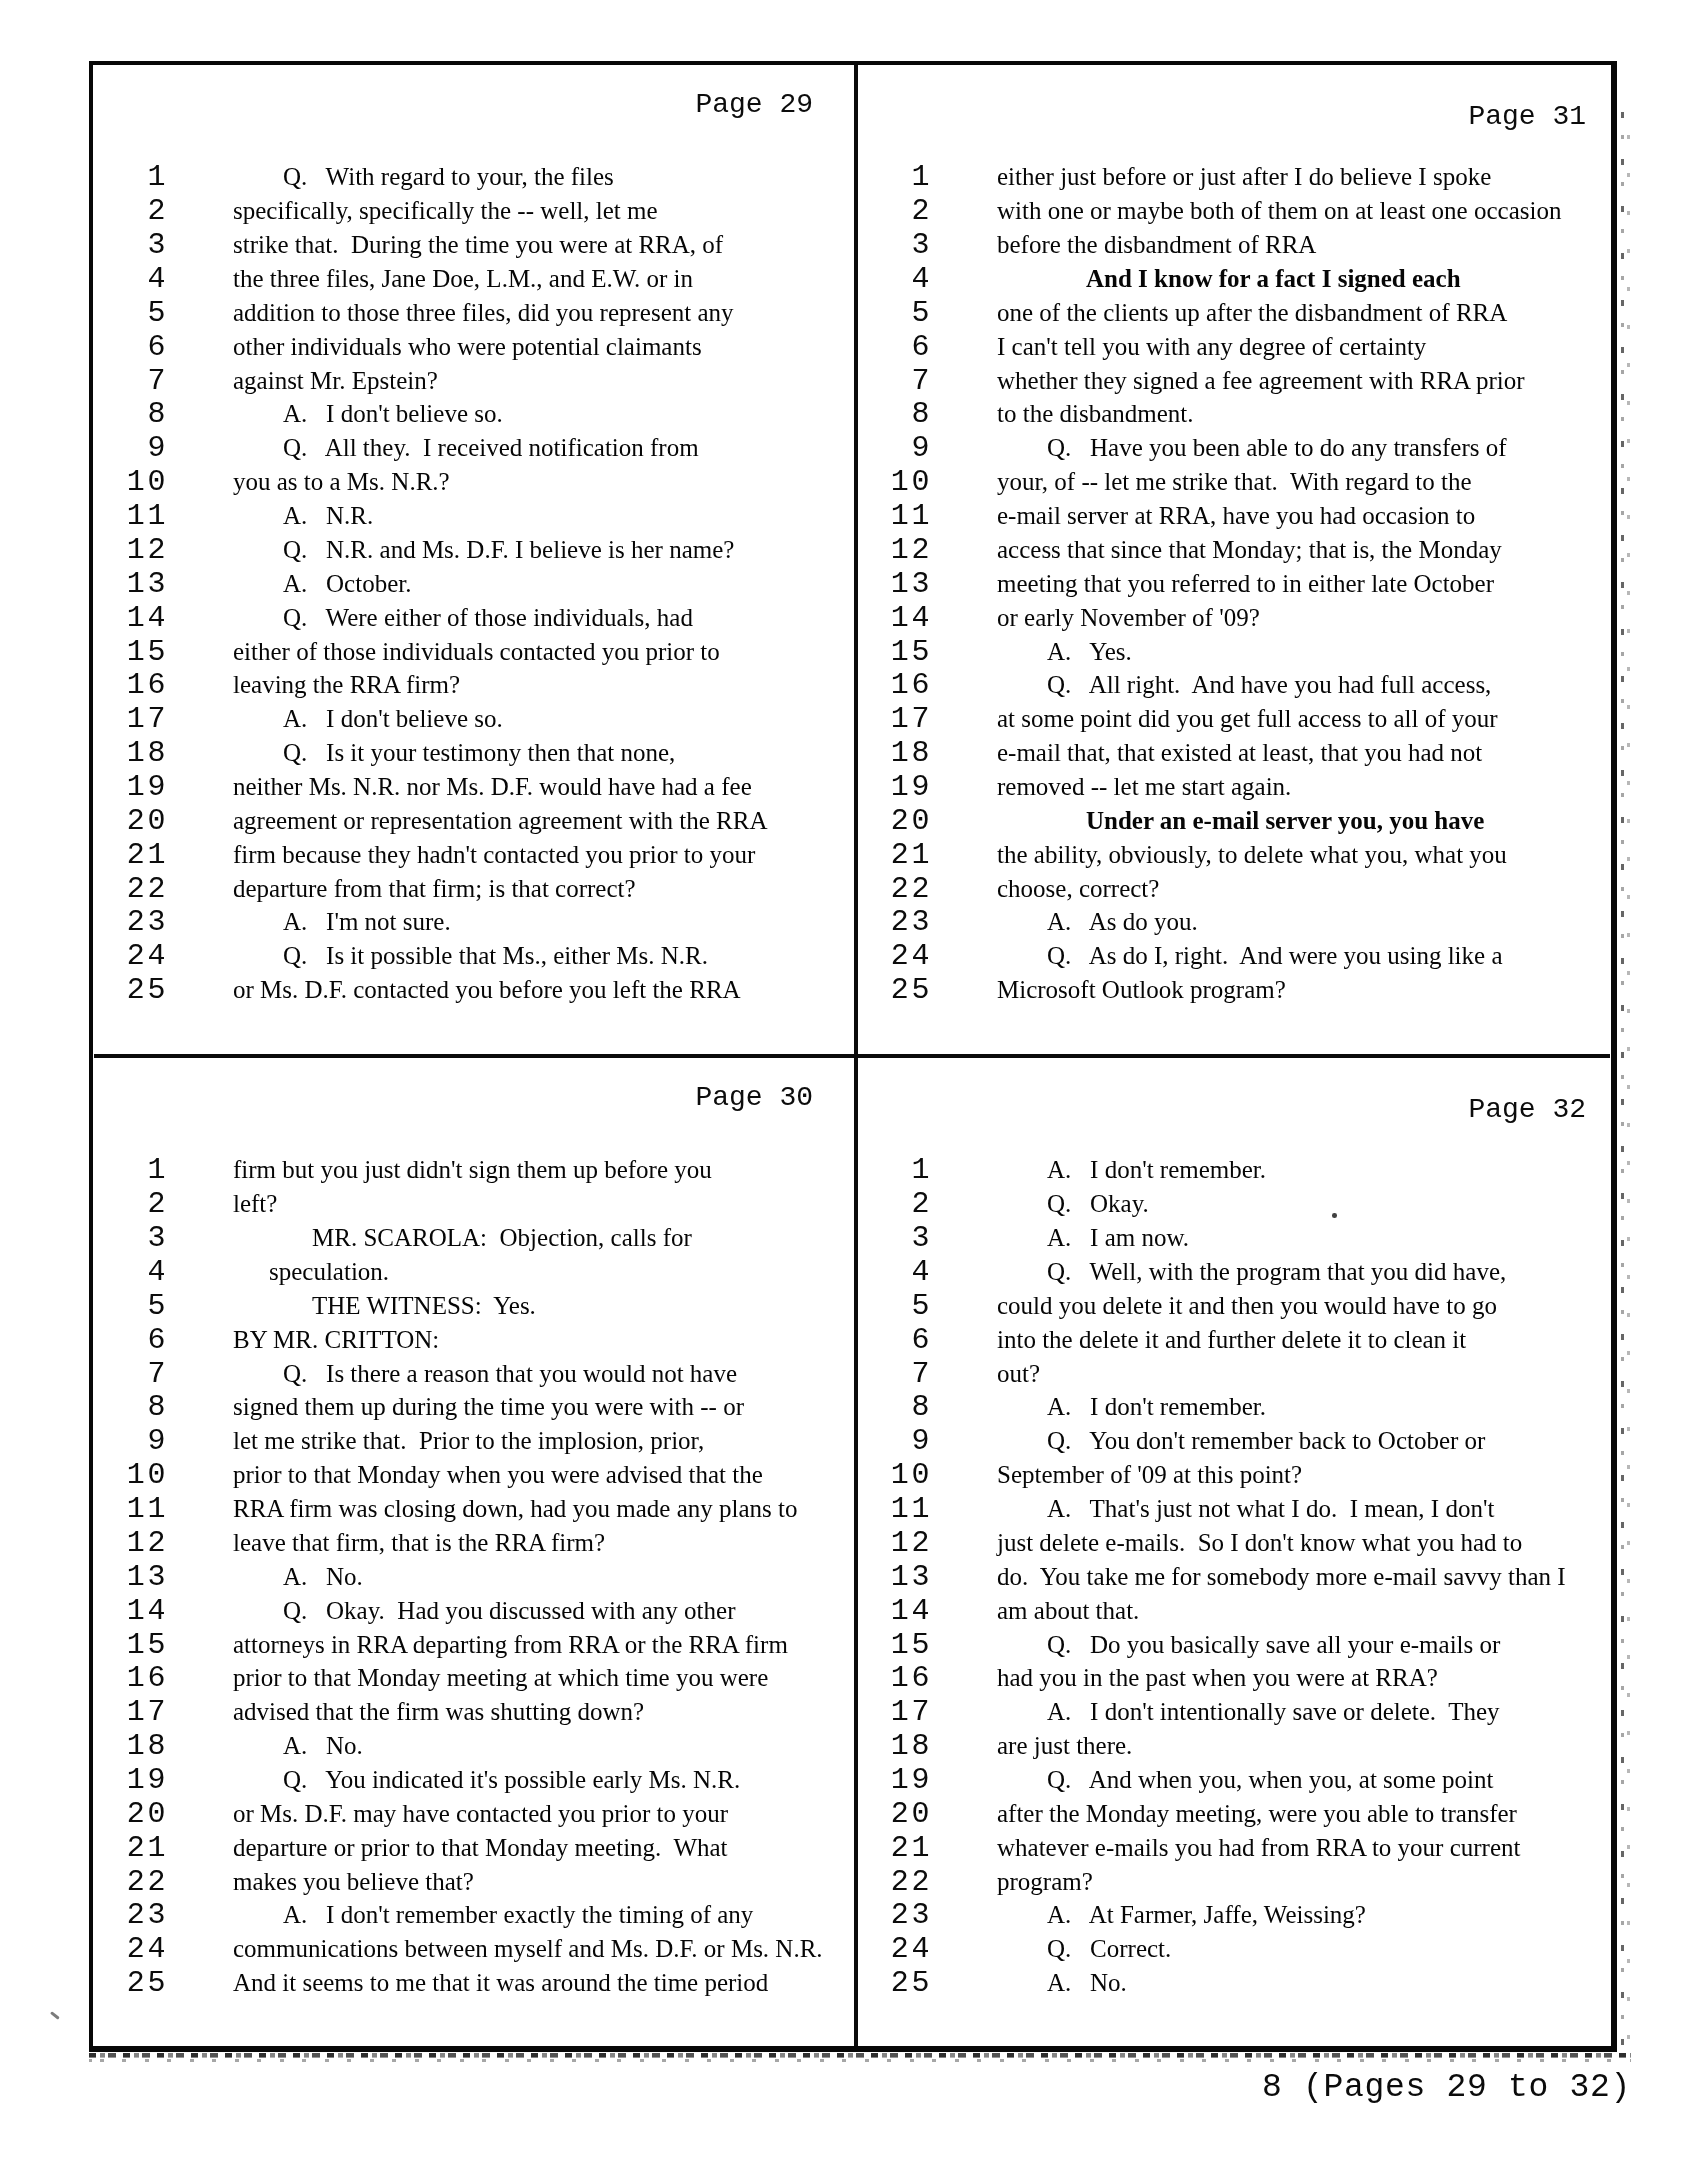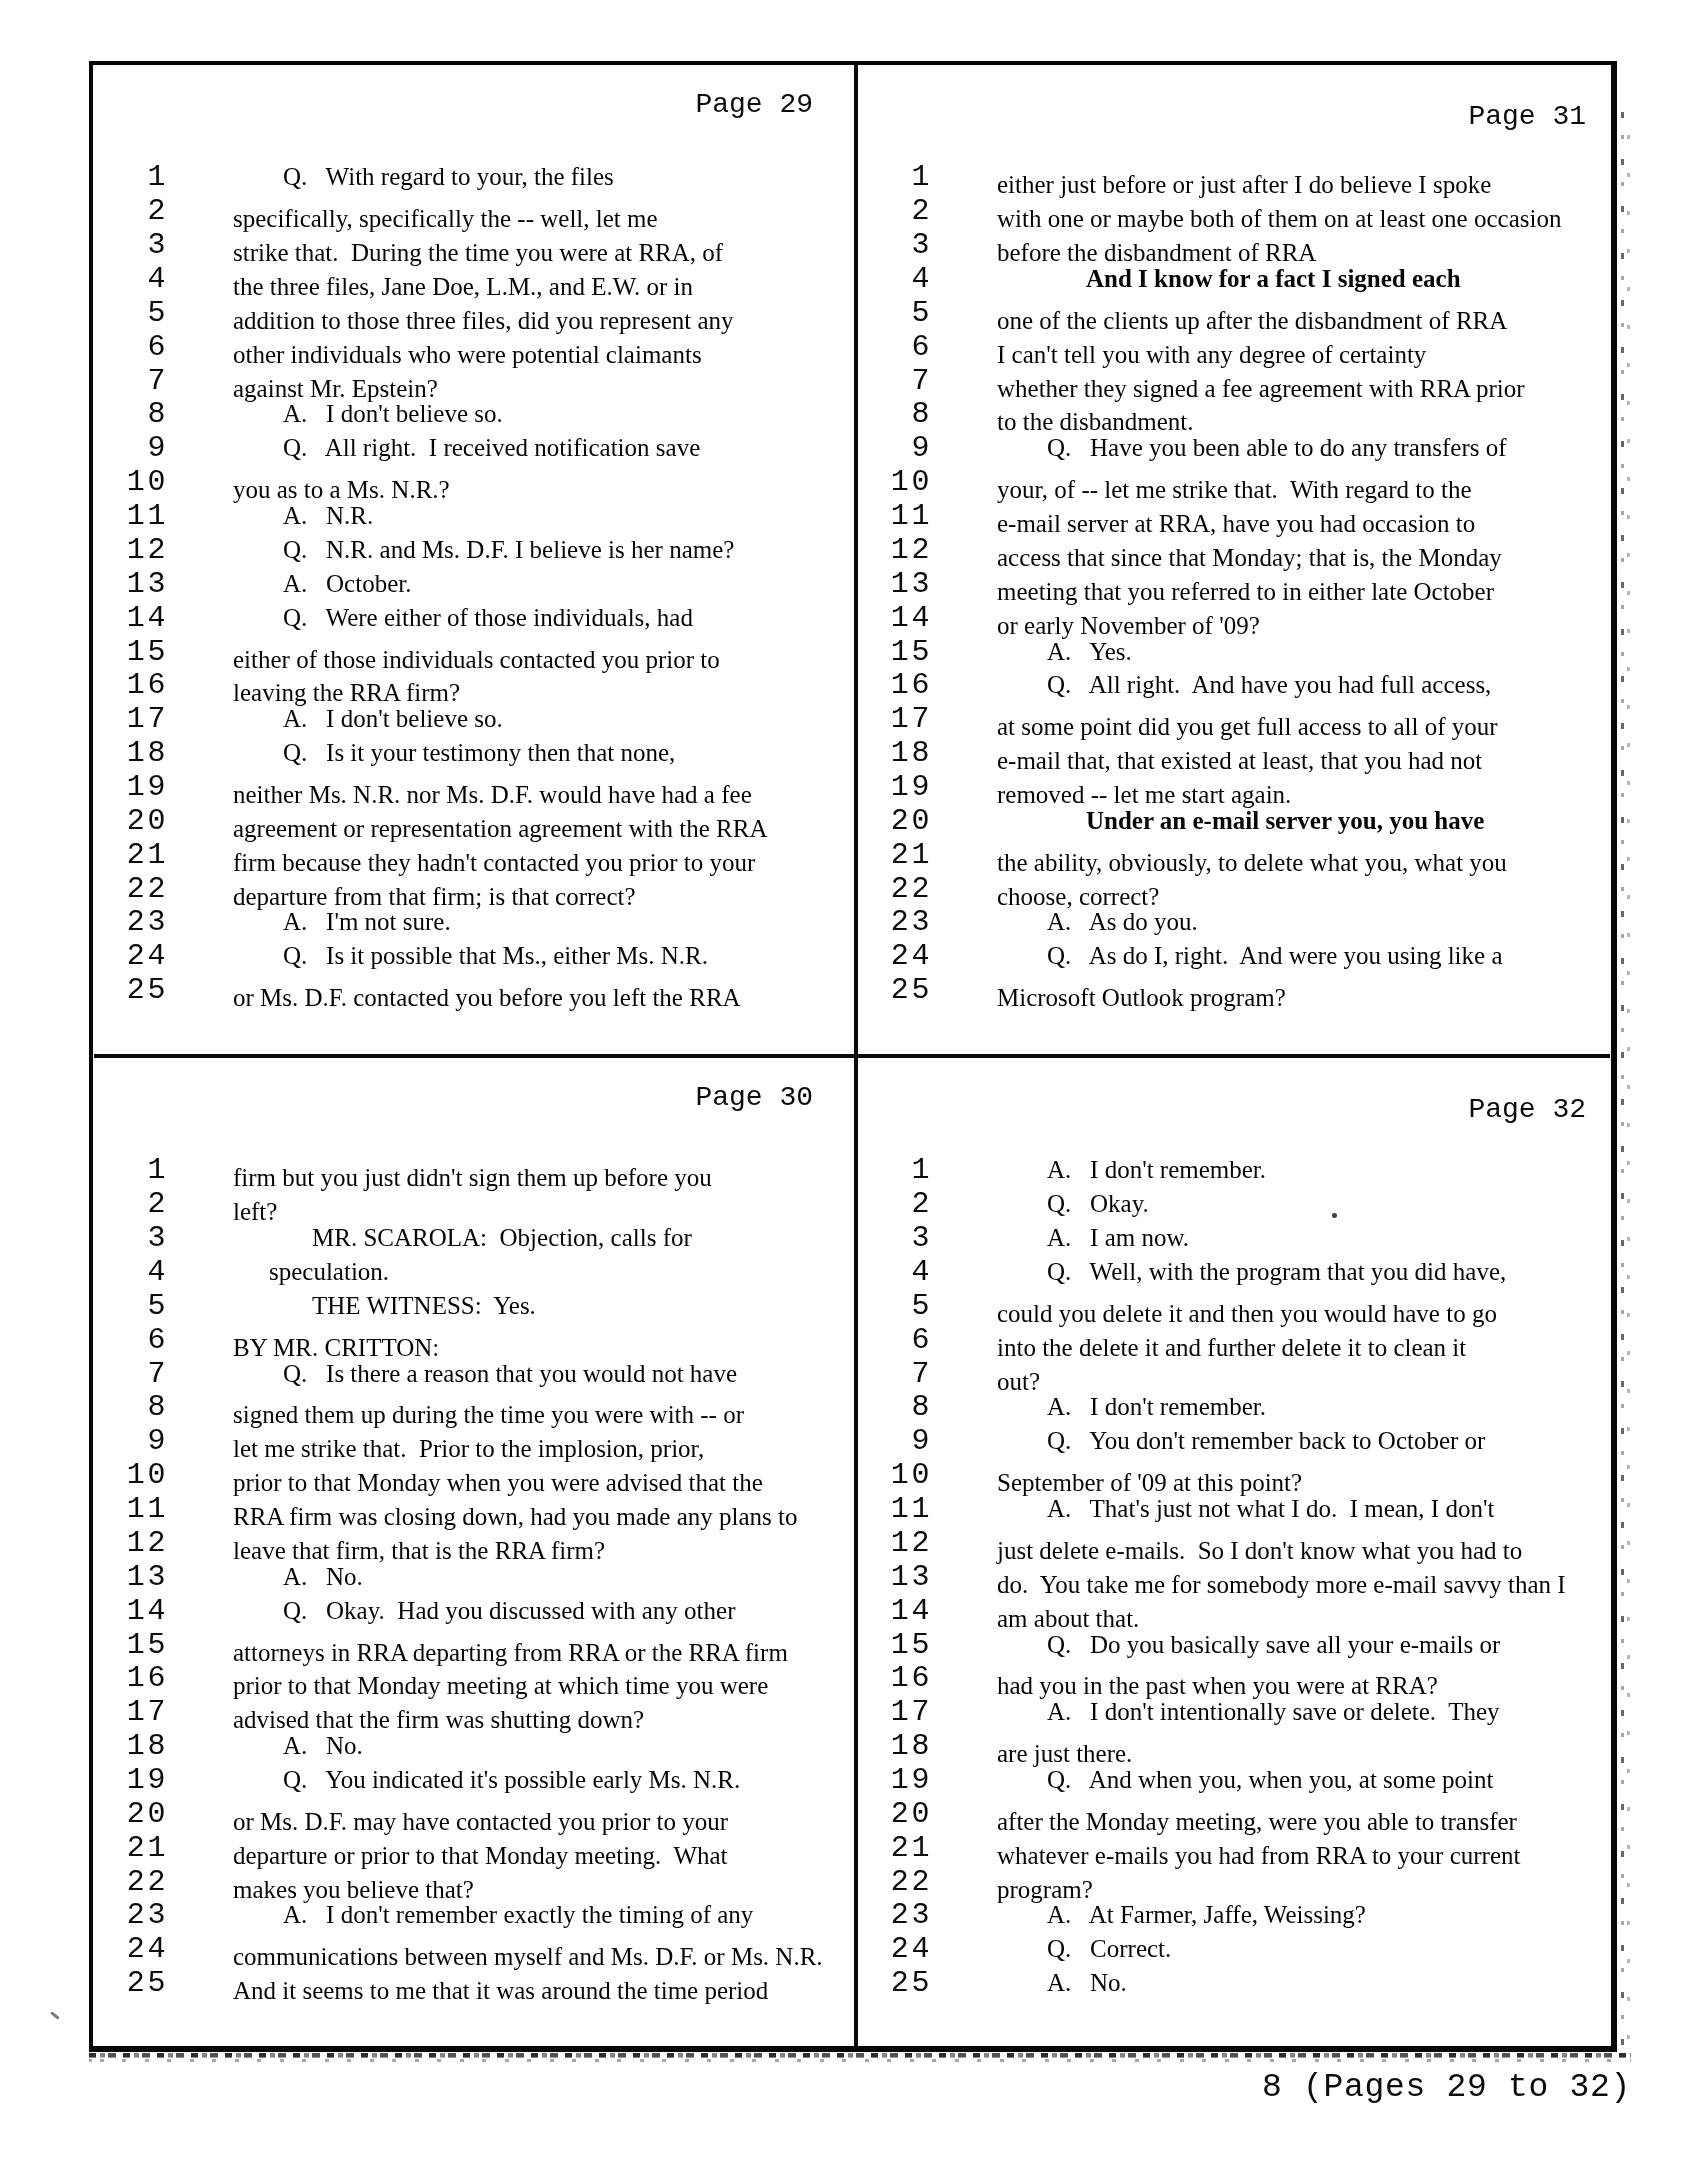--- a/index.html
+++ b/index.html
@@ -17,21 +17,21 @@
   .pghead{position:absolute;top:24px;font-family:"Liberation Mono", monospace;
           font-size:28px;color:#0c0c0c;white-space:pre;}
   .quad.qleft  .pghead{right:41px;}
   .quad.qright .pghead{right:24px;margin-top:12px;}
 
   .line{position:absolute;left:0;right:0;height:34px;line-height:34px;white-space:pre;}
   .num{position:absolute;left:0;top:0;width:74px;text-align:right;
        font-family:"Liberation Mono", monospace;font-size:30px;letter-spacing:2.6px;
        color:#0c0c0c;}
   .txt{display:block;font-size:25px;color:#060606;white-space:pre;}
-  .i0{margin-left:139px;margin-top:8px;}  
+  .i0{margin-left:139px;}  
   .i1{margin-left:189px;}  
   .i2{margin-left:218px;}  
   .i3{margin-left:228px;font-weight:bold;}  
   .i4{margin-left:175px;}  
 
   .footer{position:absolute;right:56px;top:2069px;font-family:"Liberation Mono", monospace;
           font-size:33px;letter-spacing:0.7px;color:#0b0b0b;white-space:pre;}
 
   
   .noise-bottom{position:absolute;left:89px;top:2053px;width:1542px;height:10.6px;
@@ -68,21 +68,21 @@
     <div class="pghead">Page 29</div>
     <div class="lines">
         <div class="line" style="top: 95px;"><span class="num">1</span><span class="txt i1">Q.   With regard to your, the files</span></div>
         <div class="line" style="top: 129px;"><span class="num">2</span><span class="txt i0">specifically, specifically the -- well, let me</span></div>
         <div class="line" style="top: 163px;"><span class="num">3</span><span class="txt i0">strike that.  During the time you were at RRA, of</span></div>
         <div class="line" style="top: 197px;"><span class="num">4</span><span class="txt i0">the three files, Jane Doe, L.M., and E.W. or in</span></div>
         <div class="line" style="top: 231px;"><span class="num">5</span><span class="txt i0">addition to those three files, did you represent any</span></div>
         <div class="line" style="top: 265px;"><span class="num">6</span><span class="txt i0">other individuals who were potential claimants</span></div>
         <div class="line" style="top: 299px;"><span class="num">7</span><span class="txt i0">against Mr. Epstein?</span></div>
         <div class="line" style="top: 332px;"><span class="num">8</span><span class="txt i1">A.   I don't believe so.</span></div>
-        <div class="line" style="top: 366px;"><span class="num">9</span><span class="txt i1">Q.   All right.  I received notification save</span></div>
+        <div class="line" style="top: 366px;"><span class="num">9</span><span class="txt i1">Q.   All they.  I received notification from</span></div>
         <div class="line" style="top: 400px;"><span class="num">10</span><span class="txt i0">you as to a Ms. N.R.?</span></div>
         <div class="line" style="top: 434px;"><span class="num">11</span><span class="txt i1">A.   N.R.</span></div>
         <div class="line" style="top: 468px;"><span class="num">12</span><span class="txt i1">Q.   N.R. and Ms. D.F. I believe is her name?</span></div>
         <div class="line" style="top: 502px;"><span class="num">13</span><span class="txt i1">A.   October.</span></div>
         <div class="line" style="top: 536px;"><span class="num">14</span><span class="txt i1">Q.   Were either of those individuals, had</span></div>
         <div class="line" style="top: 570px;"><span class="num">15</span><span class="txt i0">either of those individuals contacted you prior to</span></div>
         <div class="line" style="top: 603px;"><span class="num">16</span><span class="txt i0">leaving the RRA firm?</span></div>
         <div class="line" style="top: 637px;"><span class="num">17</span><span class="txt i1">A.   I don't believe so.</span></div>
         <div class="line" style="top: 671px;"><span class="num">18</span><span class="txt i1">Q.   Is it your testimony then that none,</span></div>
         <div class="line" style="top: 705px;"><span class="num">19</span><span class="txt i0">neither Ms. N.R. nor Ms. D.F. would have had a fee</span></div>

